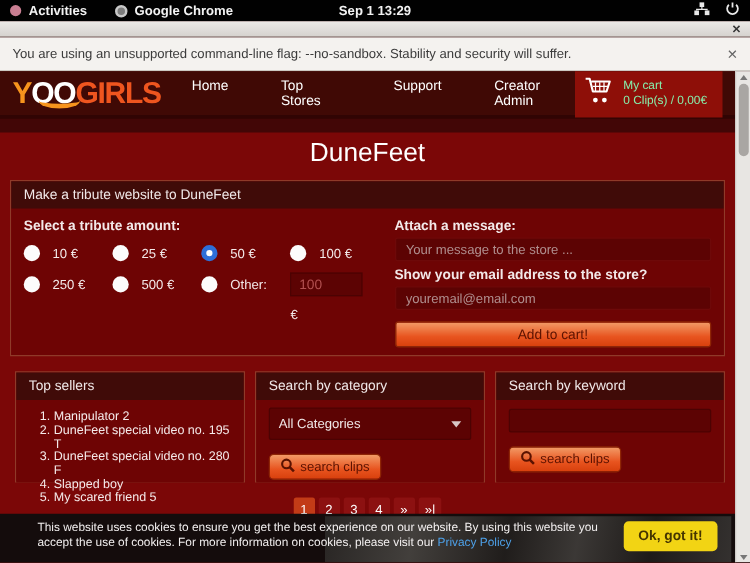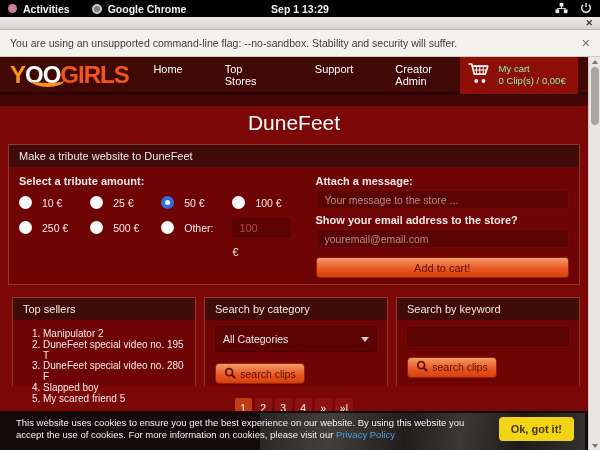--- a/index.html
+++ b/index.html
@@ -93,21 +93,21 @@
 
   .pagination{display:flex;justify-content:center;gap:3px;margin-top:12px;}
   .pg{min-width:17px;height:19px;padding:0 5px;background:#8c1111;border-radius:2px;color:#fff;font-size:10.5px;
       display:flex;align-items:center;justify-content:center;cursor:pointer;}
   .pg.active{background:#c23b17;}
 
   
   .cookiebar{position:absolute;left:0;right:0;bottom:0;height:39px;background:#140c0c;overflow:hidden;}
   .photo{position:absolute;left:260px;right:3px;top:2px;bottom:0;opacity:.8;
          background:linear-gradient(100deg,#2e2c2a 0%,#4e4c48 22%,#23211f 45%,#454340 62%,#201e1c 80%,#3c3a38 100%);}
-  .cookie-text{position:absolute;left:16px;top:6px;width:470px;font-size:9.5px;line-height:12px;color:#f2efef;z-index:2;}
+  .cookie-text{position:absolute;left:30px;top:6px;width:470px;font-size:9.5px;line-height:12px;color:#f2efef;z-index:2;}
   .cookie-text .plink{color:#4da0e8;cursor:pointer;}
   .btn-ok{position:absolute;right:14px;top:6px;height:24px;padding:0 12px;background:#f2d414;border:none;border-radius:4px;
           color:#453500;font-size:11px;font-weight:700;z-index:3;cursor:pointer;font-family:"Liberation Sans",sans-serif;}
 </style>
 </head>
 <body>
 
 <div class="screen">
 
   <div class="topbar">

